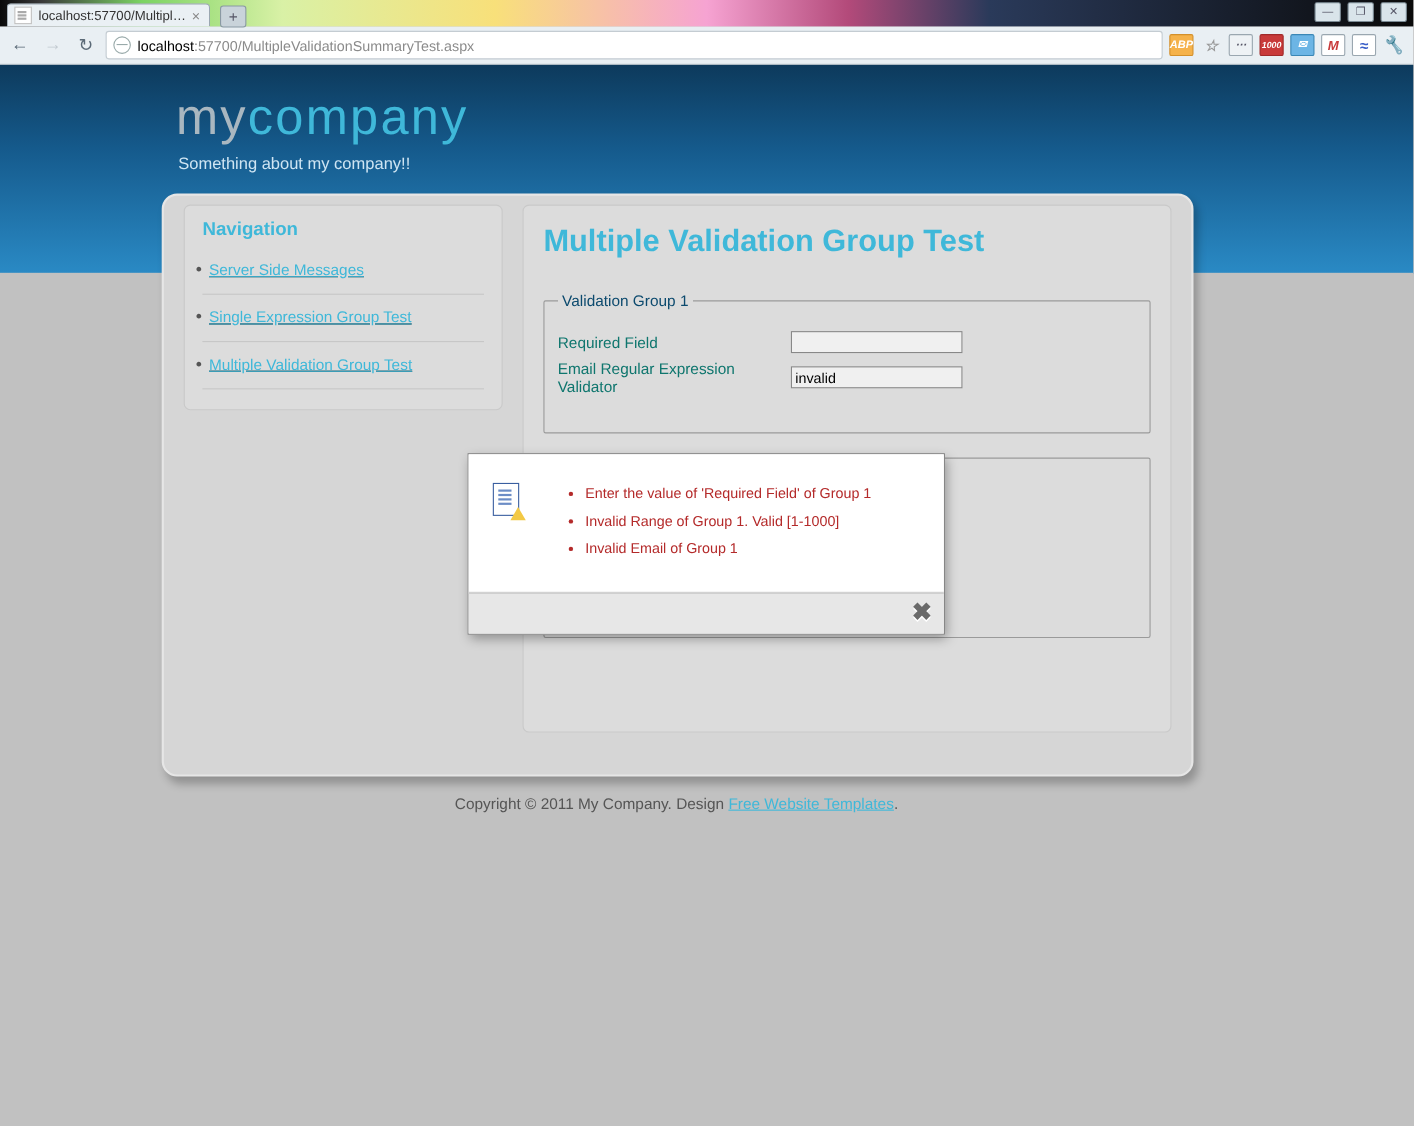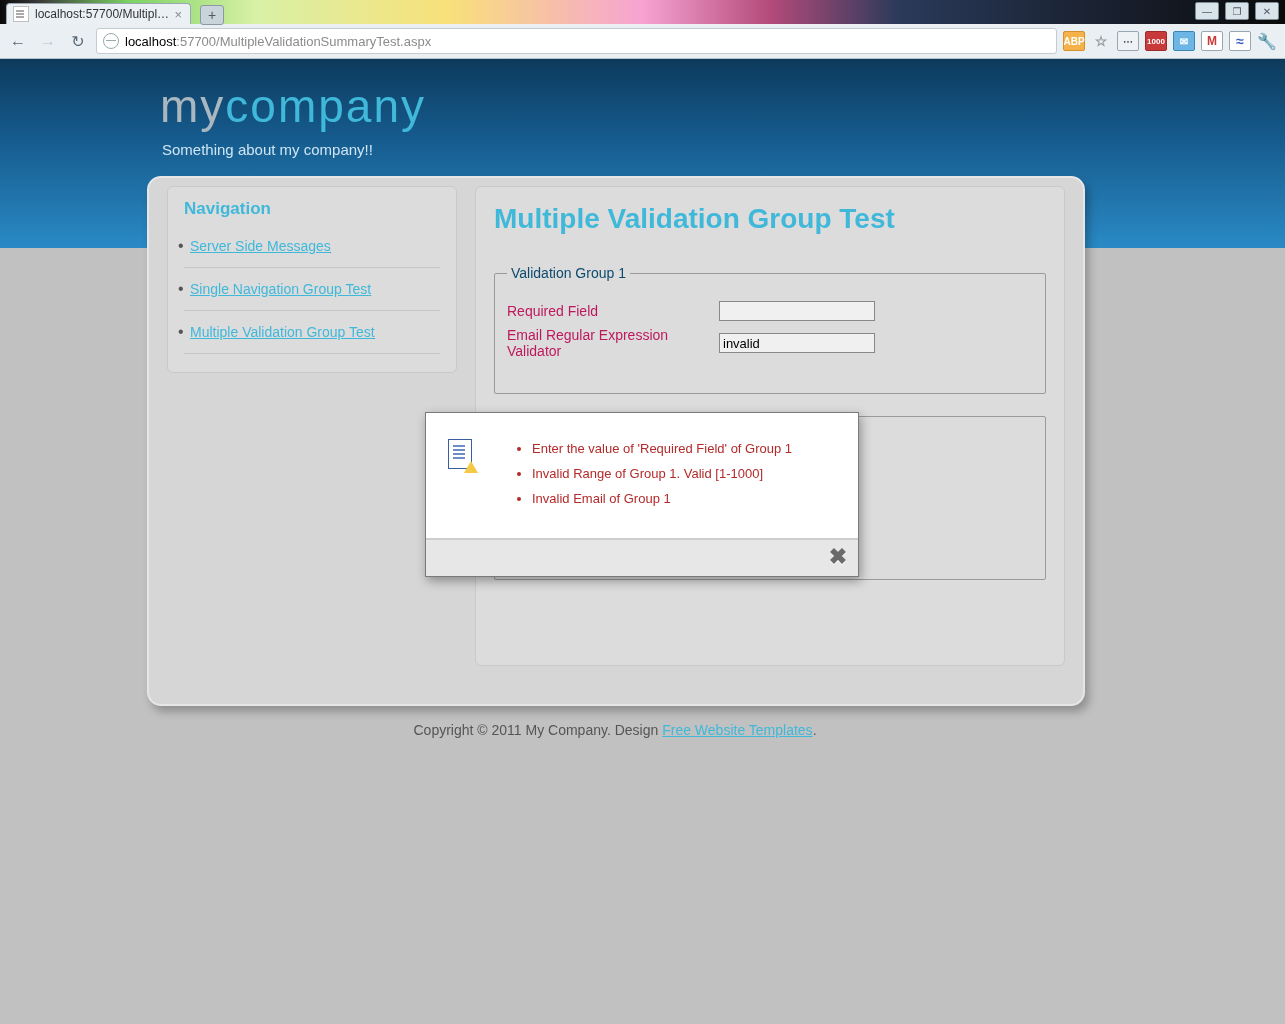--- a/index.html
+++ b/index.html
@@ -18,21 +18,21 @@
 
   .toolbar{height:34px;background:#e9eff3;border-bottom:1px solid #b9c3ca;display:flex;align-items:center;padding:0 6px;gap:6px;}
   .navbtn{width:24px;height:24px;display:flex;align-items:center;justify-content:center;color:#5b6a77;font-size:16px;}
   .navbtn.disabled{color:#c3cbd1;}
   .urlbar{flex:1;height:24px;background:#fff;border:1px solid #c4ccd2;border-radius:3px;display:flex;align-items:center;padding:0 6px;font-size:13px;color:#777;}
   .urlbar .globe{width:14px;height:14px;border:1px solid #9aa;border-radius:50%;margin-right:6px;position:relative;}
   .urlbar .globe::after{content:"";position:absolute;left:2px;right:2px;top:6px;height:1px;background:#9aa;}
   .urlbar .host{color:#000;}
   .urlbar .path{color:#8b8b8b;}
   .rightext{display:flex;align-items:center;gap:6px;padding-right:2px;}
-  .exticon{width:20px;height:18px;border:1px solid #9aa7b0;border-radius:2px;display:flex;align-items:center;justify-content:center;font-size:10px;font-weight:bold;background:#eef2f5;color:#556;}
+  .exticon{width:20px;height:18px;border:1px solid #9aa7b0;border-radius:2px;display:flex;align-items:center;justify-content:center;font-size:10px;font-weight:bold;background:#eef2f5;color:#556;font-style:italic;}
   .exticon.orange{background:#f5b24a;border-color:#d4902a;color:#fff;}
   .exticon.star{font-size:14px;color:#999;border:none;background:transparent;}
   .exticon.red{background:#c83a3a;border-color:#a02a2a;color:#fff;font-size:8px;}
   .exticon.blue{background:#6cb5e5;border-color:#3a87b6;color:#fff;}
   .exticon.gmail{background:#fff;color:#c83a3a;font-size:12px;}
   .exticon.wave{background:#fff;color:#3a5fc8;font-size:14px;}
   .exticon.wrench{font-size:16px;color:#666;border:none;background:transparent;}
 
   
   .banner{height:190px;background:linear-gradient(180deg,#0d3a5c 0%,#155a8c 40%,#2a8ac5 100%);position:relative;}
@@ -53,21 +53,21 @@
   .sidepanel li{border-bottom:1px solid #c7c7c7;padding:12px 0 12px 6px;position:relative;}
   .sidepanel li::before{content:"•";position:absolute;left:-6px;color:#555;}
   .sidepanel a{color:#3fb8d9;text-decoration:underline;font-size:14px;}
 
   .mainpanel{flex:1;background:#dcdcdc;border:1px solid #c9c9c9;border-radius:6px;padding:10px 18px 40px 18px;box-sizing:border-box;min-height:480px;}
   .mainpanel h1{color:#3fb8d9;font-size:28px;margin:6px 0 30px 0;font-weight:bold;}
 
   fieldset{border:1px solid #9a9a9a;border-radius:2px;margin:0 0 22px 0;padding:14px 12px 28px 12px;}
   legend{color:#0c4a6e;font-size:14px;padding:0 4px;}
   .frow{display:flex;align-items:center;margin:6px 0;}
-  .frow label{width:212px;color:#be185d;font-size:14px;}
+  .frow label{width:212px;color:#0f766e;font-size:14px;}
   .frow input{width:148px;height:18px;border:1px solid #888;background:#f0f0f0;font-family:inherit;font-size:13px;padding:0 3px;}
 
   .footer{position:absolute;left:0;width:1230px;top:722px;text-align:center;color:#555;font-size:14px;}
   .footer a{color:#3fb8d9;text-decoration:underline;}
 
   
   .modal{position:absolute;left:425px;top:412px;width:432px;border:1px solid #7a7a7a;box-shadow:2px 4px 10px rgba(0,0,0,0.35);background:#fff;}
   .modal .mhdr{background:linear-gradient(180deg,#b93a3a 0%,#9a2a2a 100%);color:#fff;font-weight:bold;font-size:13px;padding:6px 10px;border-bottom:1px solid #6a1d1d;}
   .modal .mbody{background:#fff;padding:18px 16px 22px 22px;display:flex;gap:40px;align-items:flex-start;border-bottom:1px solid #ccc;}
   .modal .micon{width:26px;height:30px;position:relative;margin-top:8px;}
@@ -127,21 +127,21 @@
 
 <div class="lowerbg"></div>
 
 <div class="card">
   <div class="cols">
 
     <div class="sidepanel">
       <h3>Navigation</h3>
       <ul>
         <li><a href="#">Server Side Messages</a></li>
-        <li><a href="#">Single Navigation Group Test</a></li>
+        <li><a href="#">Single Expression Group Test</a></li>
         <li><a href="#">Multiple Validation Group Test</a></li>
       </ul>
     </div>
 
     <div class="mainpanel">
       <h1>Multiple Validation Group Test</h1>
 
       <fieldset>
         <legend>Validation Group 1</legend>
         <div class="frow">

